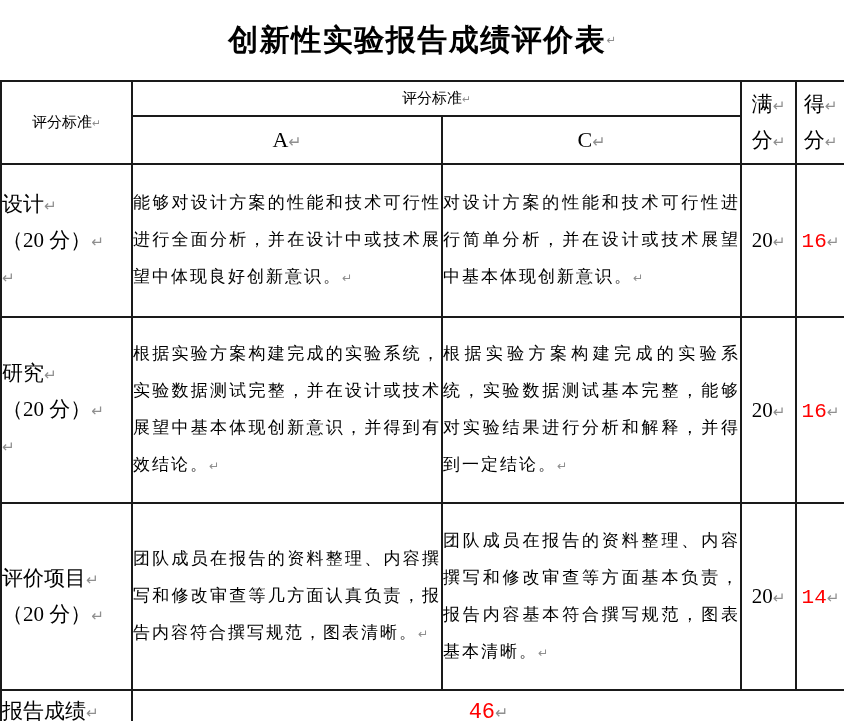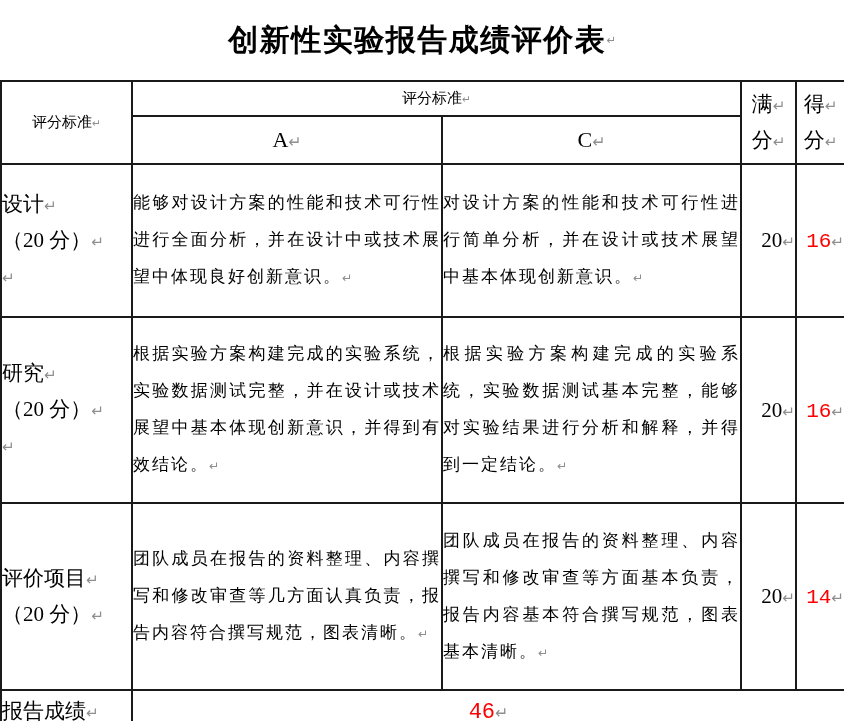--- a/index.html
+++ b/index.html
@@ -48,21 +48,21 @@
   }
   .text-cell {
     font-size: 17px; line-height: 37px;
     letter-spacing: 2px;
     text-align: justify;
     text-justify: inter-character;
     vertical-align: middle;
     padding: 2px 6px 2px 8px;
   }
   .score-cell {
-    font-size: 21px; text-align: right; vertical-align: middle; margin-left: 47px;
+    font-size: 21px; text-align: center; vertical-align: middle; margin-left: 47px;
   }
   .red-val { color: var(--score-red); font-family: Liberation Mono, monospace; }
   .total-cell {
     font-size: 22px; text-align: center; vertical-align: middle;
     padding-right: 55px;
   }
   tr.rh1 { height: 35px; }
   tr.rh2 { height: 48px; }
   tr.r1  { height: 153px; }
   tr.r2  { height: 186px; }

